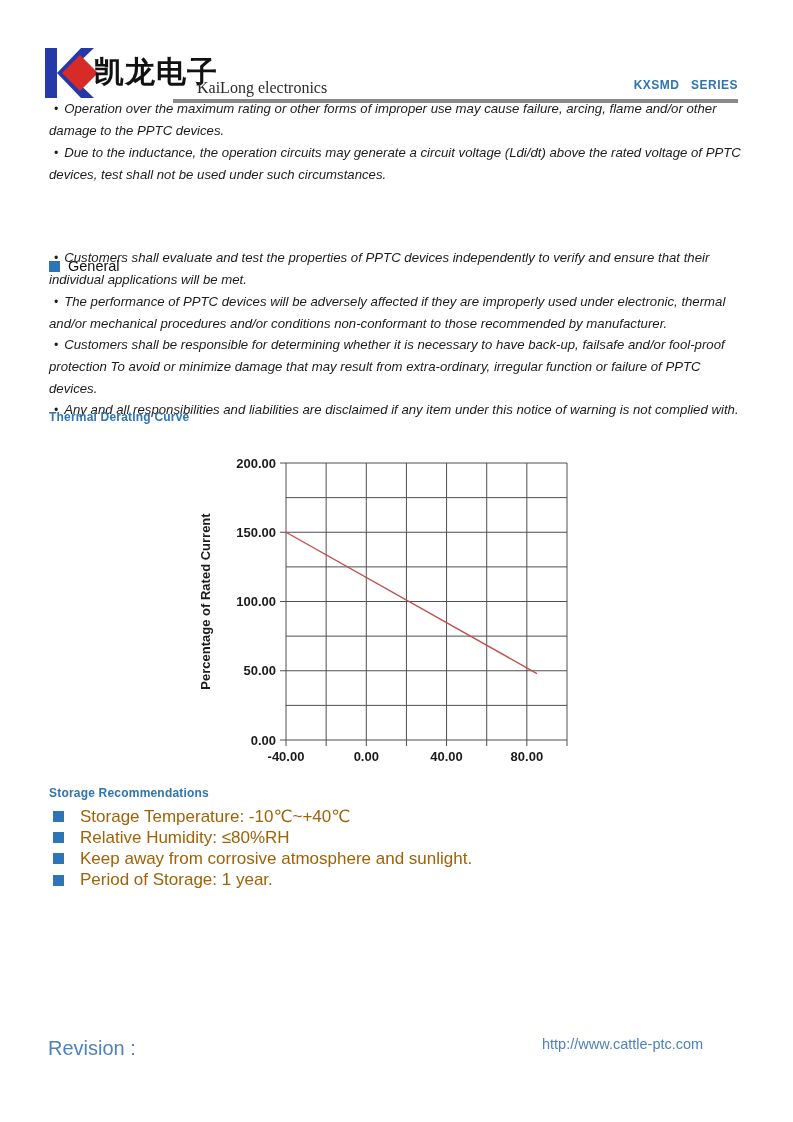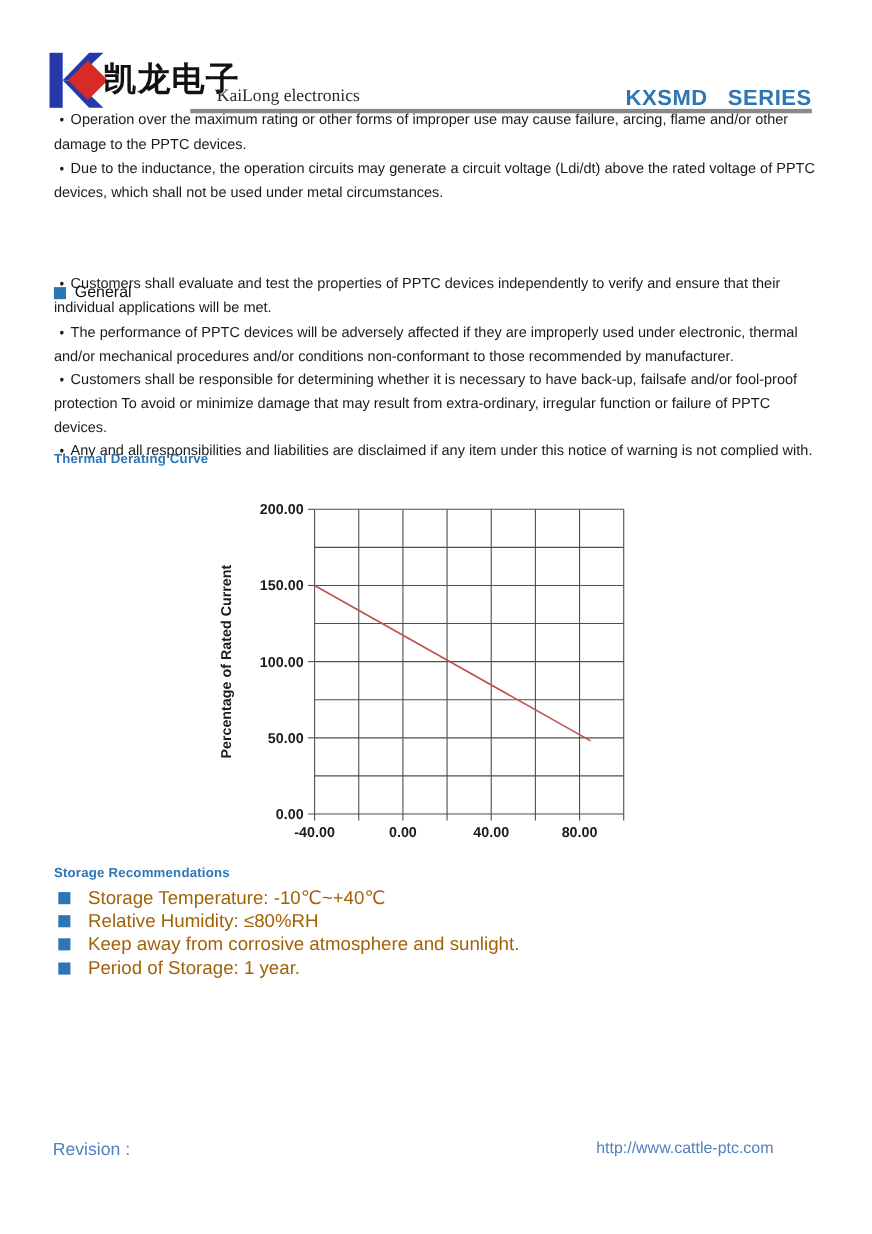--- a/index.html
+++ b/index.html
@@ -13,27 +13,27 @@
   .logo-cn {
     position:absolute; left:94px; top:52px; font-size:30px; font-weight:bold;
     color:#111; letter-spacing:1px; font-family:"DejaVu Sans",sans-serif;
   }
   .logo-en {
     position:absolute; left:197px; top:79px; font-size:16px; color:#2b2b2b;
     font-family:"Liberation Serif","DejaVu Serif",serif;
     text-align:center;
   }
   .series {
-    position:absolute; right:55px; top:78px; font-size:20px; font-weight:bold;
+    position:absolute; right:55px; top:78px; font-size:12px; font-weight:bold;
     color:var(--accent); white-space:pre; letter-spacing:0.5px;
   }
   .header-rule { position:absolute; left:173px; top:99px; width:565px; height:4px; background:var(--rule-gray); }
 
   
-  .flow { position:absolute; left:49px; width:701px; }
+  .flow { position:absolute; left:49px; width:701px;font-style:italic; }
   .warnings { top:98px; }
   .general-list { top:247px; }
   .li-dot { font-size:13.2px; line-height:21.3px; color:#1b1b1b; }
   .li-dot .dot { margin-left:5px; margin-right:6px; font-size:12px; }
 
   .section-title { position:absolute; left:49px; display:flex; align-items:center; }
   .general-title { top:226px; font-size:14.5px; color:#111;margin-top:32px; }
   .general-title .sq { margin-right:8px; }
   .sq { display:inline-block; width:11px; height:11px; background:var(--accent); flex:0 0 auto; }
 
@@ -46,42 +46,42 @@
 
   
   .chart-svg { position:absolute; left:190px; top:452px; }
 
   
   .storage-list { position:absolute; left:53px; top:806px; width:600px; }
   .li-square { display:flex; align-items:center; height:21.2px; font-size:17px; color:#a16207; }
   .li-square .sq { margin-right:16px; }
 
   
-  .footer-rev { position:absolute; left:48px;  top:1037px; font-size:16px;   color:var(--footer-blue); }
+  .footer-rev { position:absolute; left:48px;  top:1037px; font-size:20px;   color:var(--footer-blue); }
   .footer-url { position:absolute; left:542px; top:1036px; font-size:14.5px; color:var(--footer-blue);text-align:right; }
 </style>
 </head>
 <body>
 
 <div class="page">
 
   <svg class="logo-svg" viewBox="0 0 64 52">
     <rect x="1" y="1" width="12" height="50" fill="#2639a8"></rect>
     <polygon points="13,26 37,1 50,1 24,26" fill="#2639a8"></polygon>
     <polygon points="13,26 24,26 50,51 37,51" fill="#2639a8"></polygon>
     <polygon points="36,8 54,26 36,44 18,26" fill="#d62b26"></polygon>
   </svg>
   <div class="logo-cn">凯龙电子</div>
   <div class="logo-en">KaiLong electronics</div>
   <div class="series">KXSMD   SERIES</div>
   <div class="header-rule"></div>
 
   <section class="flow warnings">
       <div class="li-dot"><span class="dot">•</span><span>Operation over the maximum rating or other forms of improper use may cause failure, arcing, flame and/or other damage to the PPTC devices.</span></div>
-      <div class="li-dot"><span class="dot">•</span><span>Due to the inductance, the operation circuits may generate a circuit voltage (Ldi/dt) above the rated voltage of PPTC devices, which shall not be used under metal circumstances.</span></div>
+      <div class="li-dot"><span class="dot">•</span><span>Due to the inductance, the operation circuits may generate a circuit voltage (Ldi/dt) above the rated voltage of PPTC devices, test shall not be used under such circumstances.</span></div>
     </section>
 
   <div class="section-title general-title">
     <span class="sq"></span>
     <span>General</span>
   </div>
   <section class="flow general-list">
       <div class="li-dot"><span class="dot">•</span><span>Customers shall evaluate and test the properties of PPTC devices independently to verify and ensure that their individual applications will be met.</span></div>
       <div class="li-dot"><span class="dot">•</span><span>The performance of PPTC devices will be adversely affected if they are improperly used under electronic, thermal and/or mechanical procedures and/or conditions non-conformant to those recommended by manufacturer.</span></div>
       <div class="li-dot"><span class="dot">•</span><span>Customers shall be responsible for determining whether it is necessary to have back-up, failsafe and/or fool-proof protection To avoid or minimize damage that may result from extra-ordinary, irregular function or failure of PPTC devices.</span></div>

